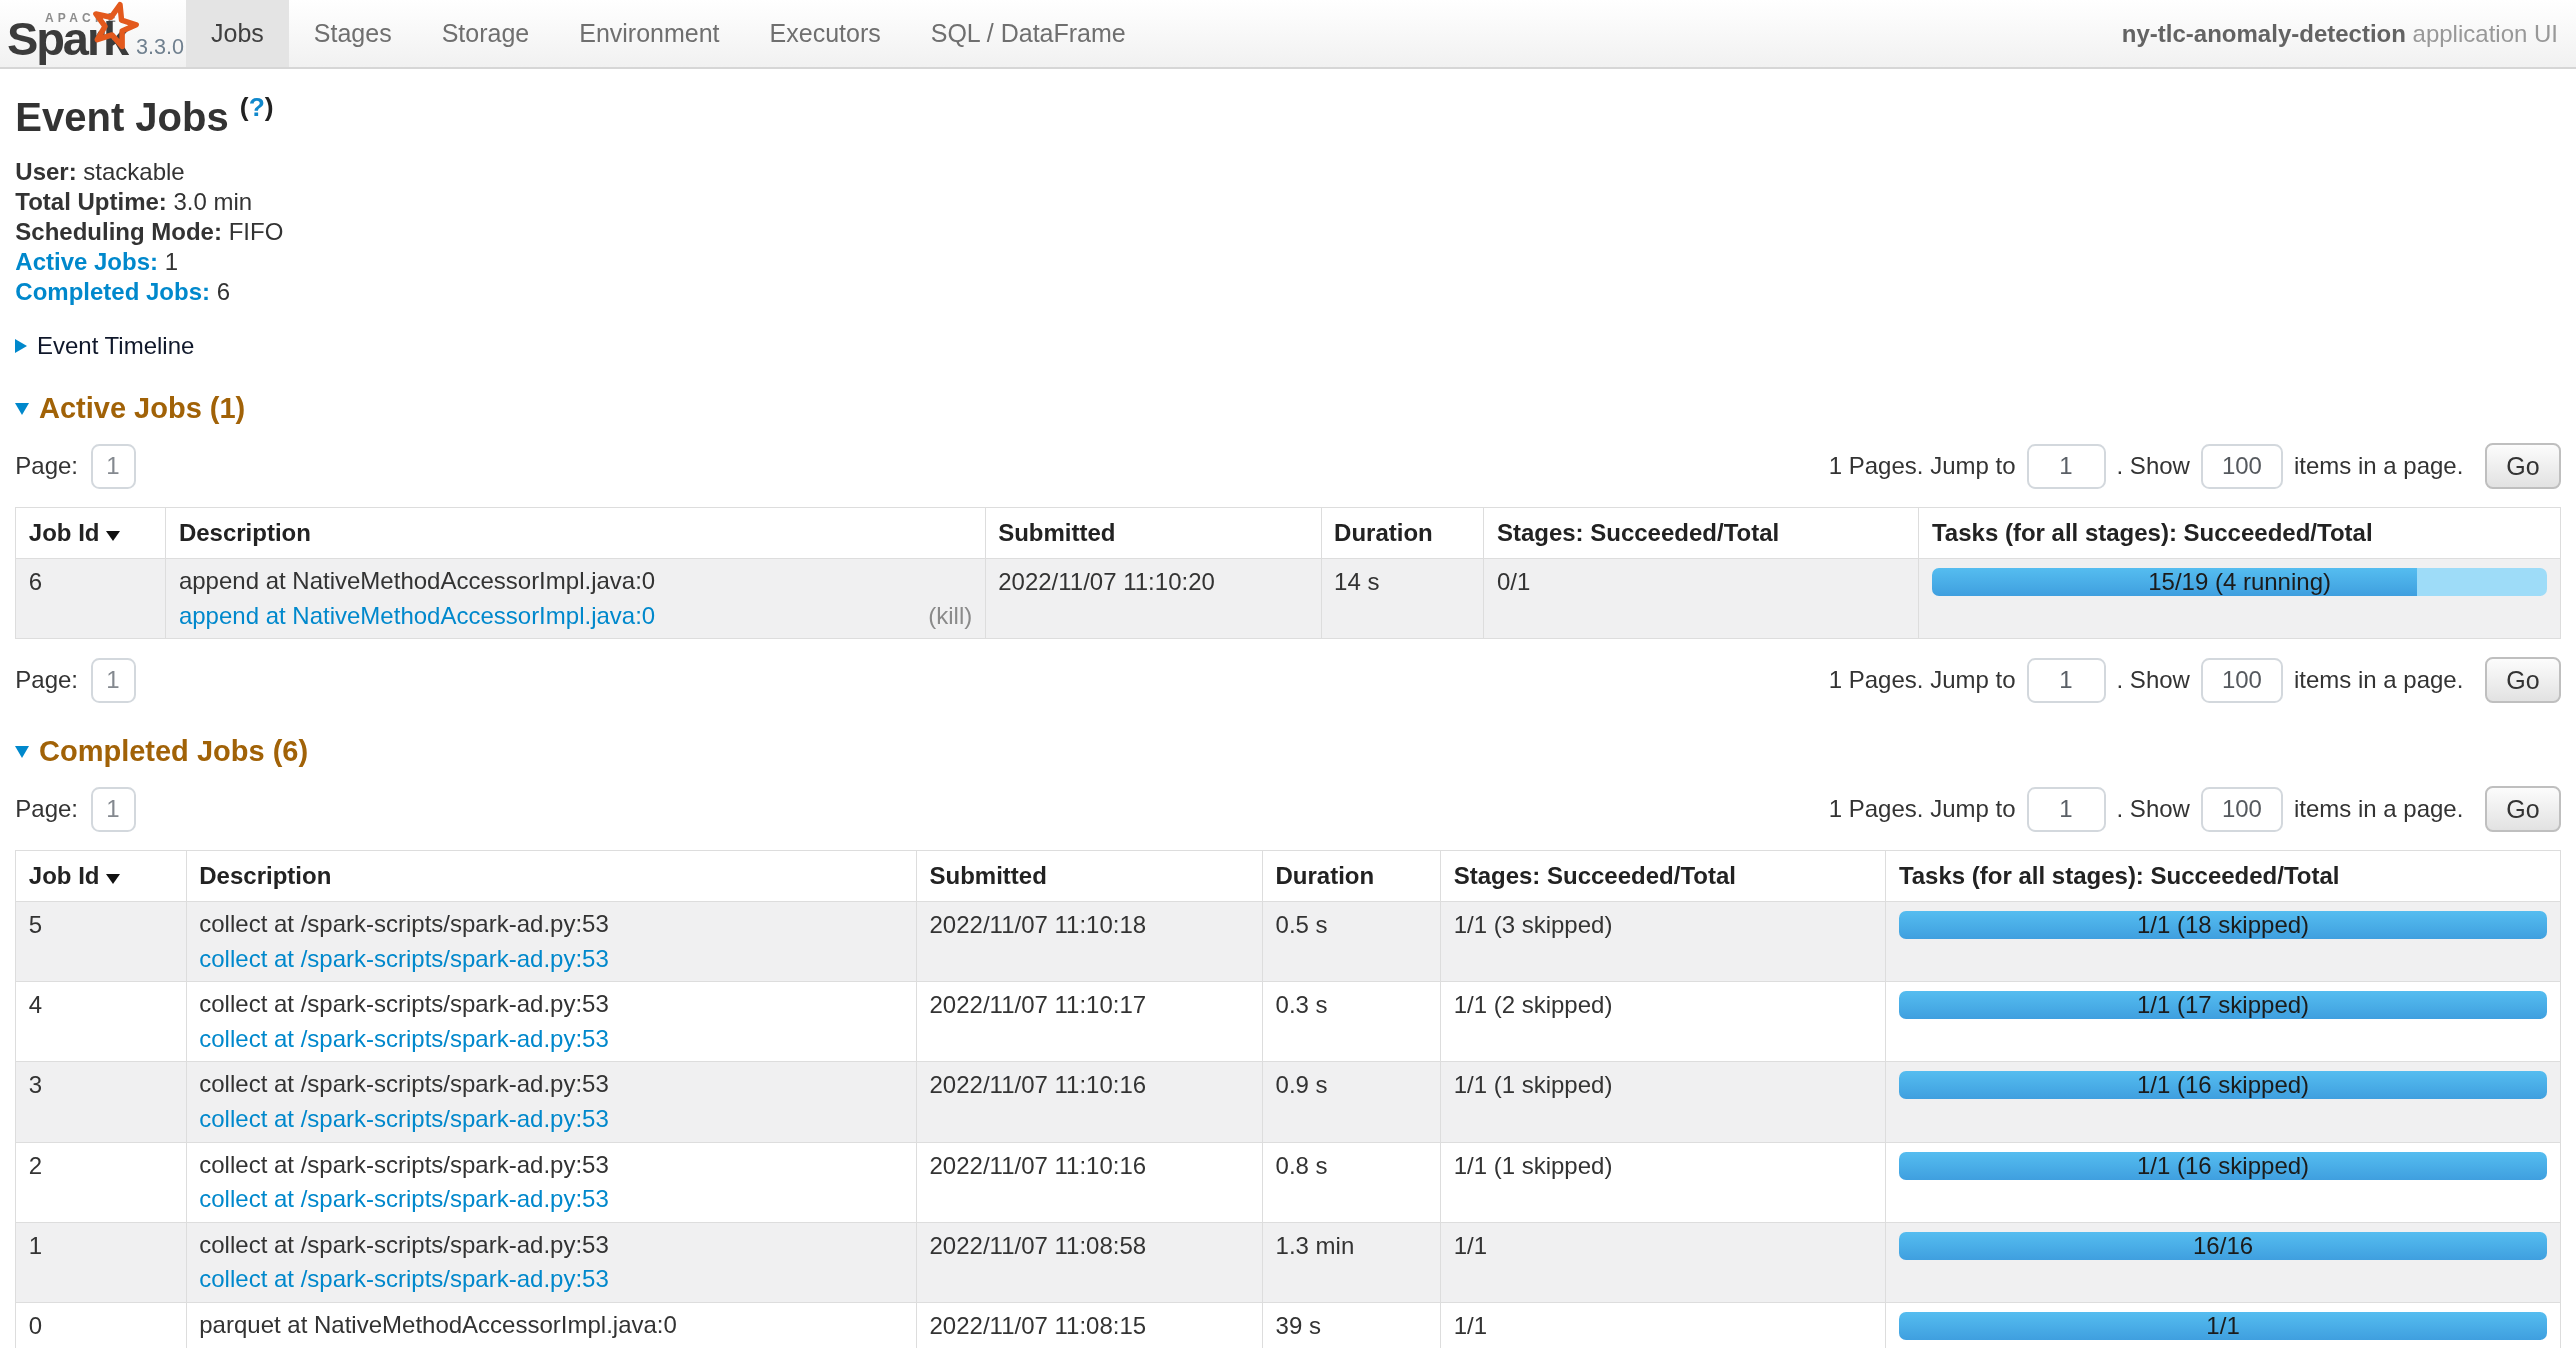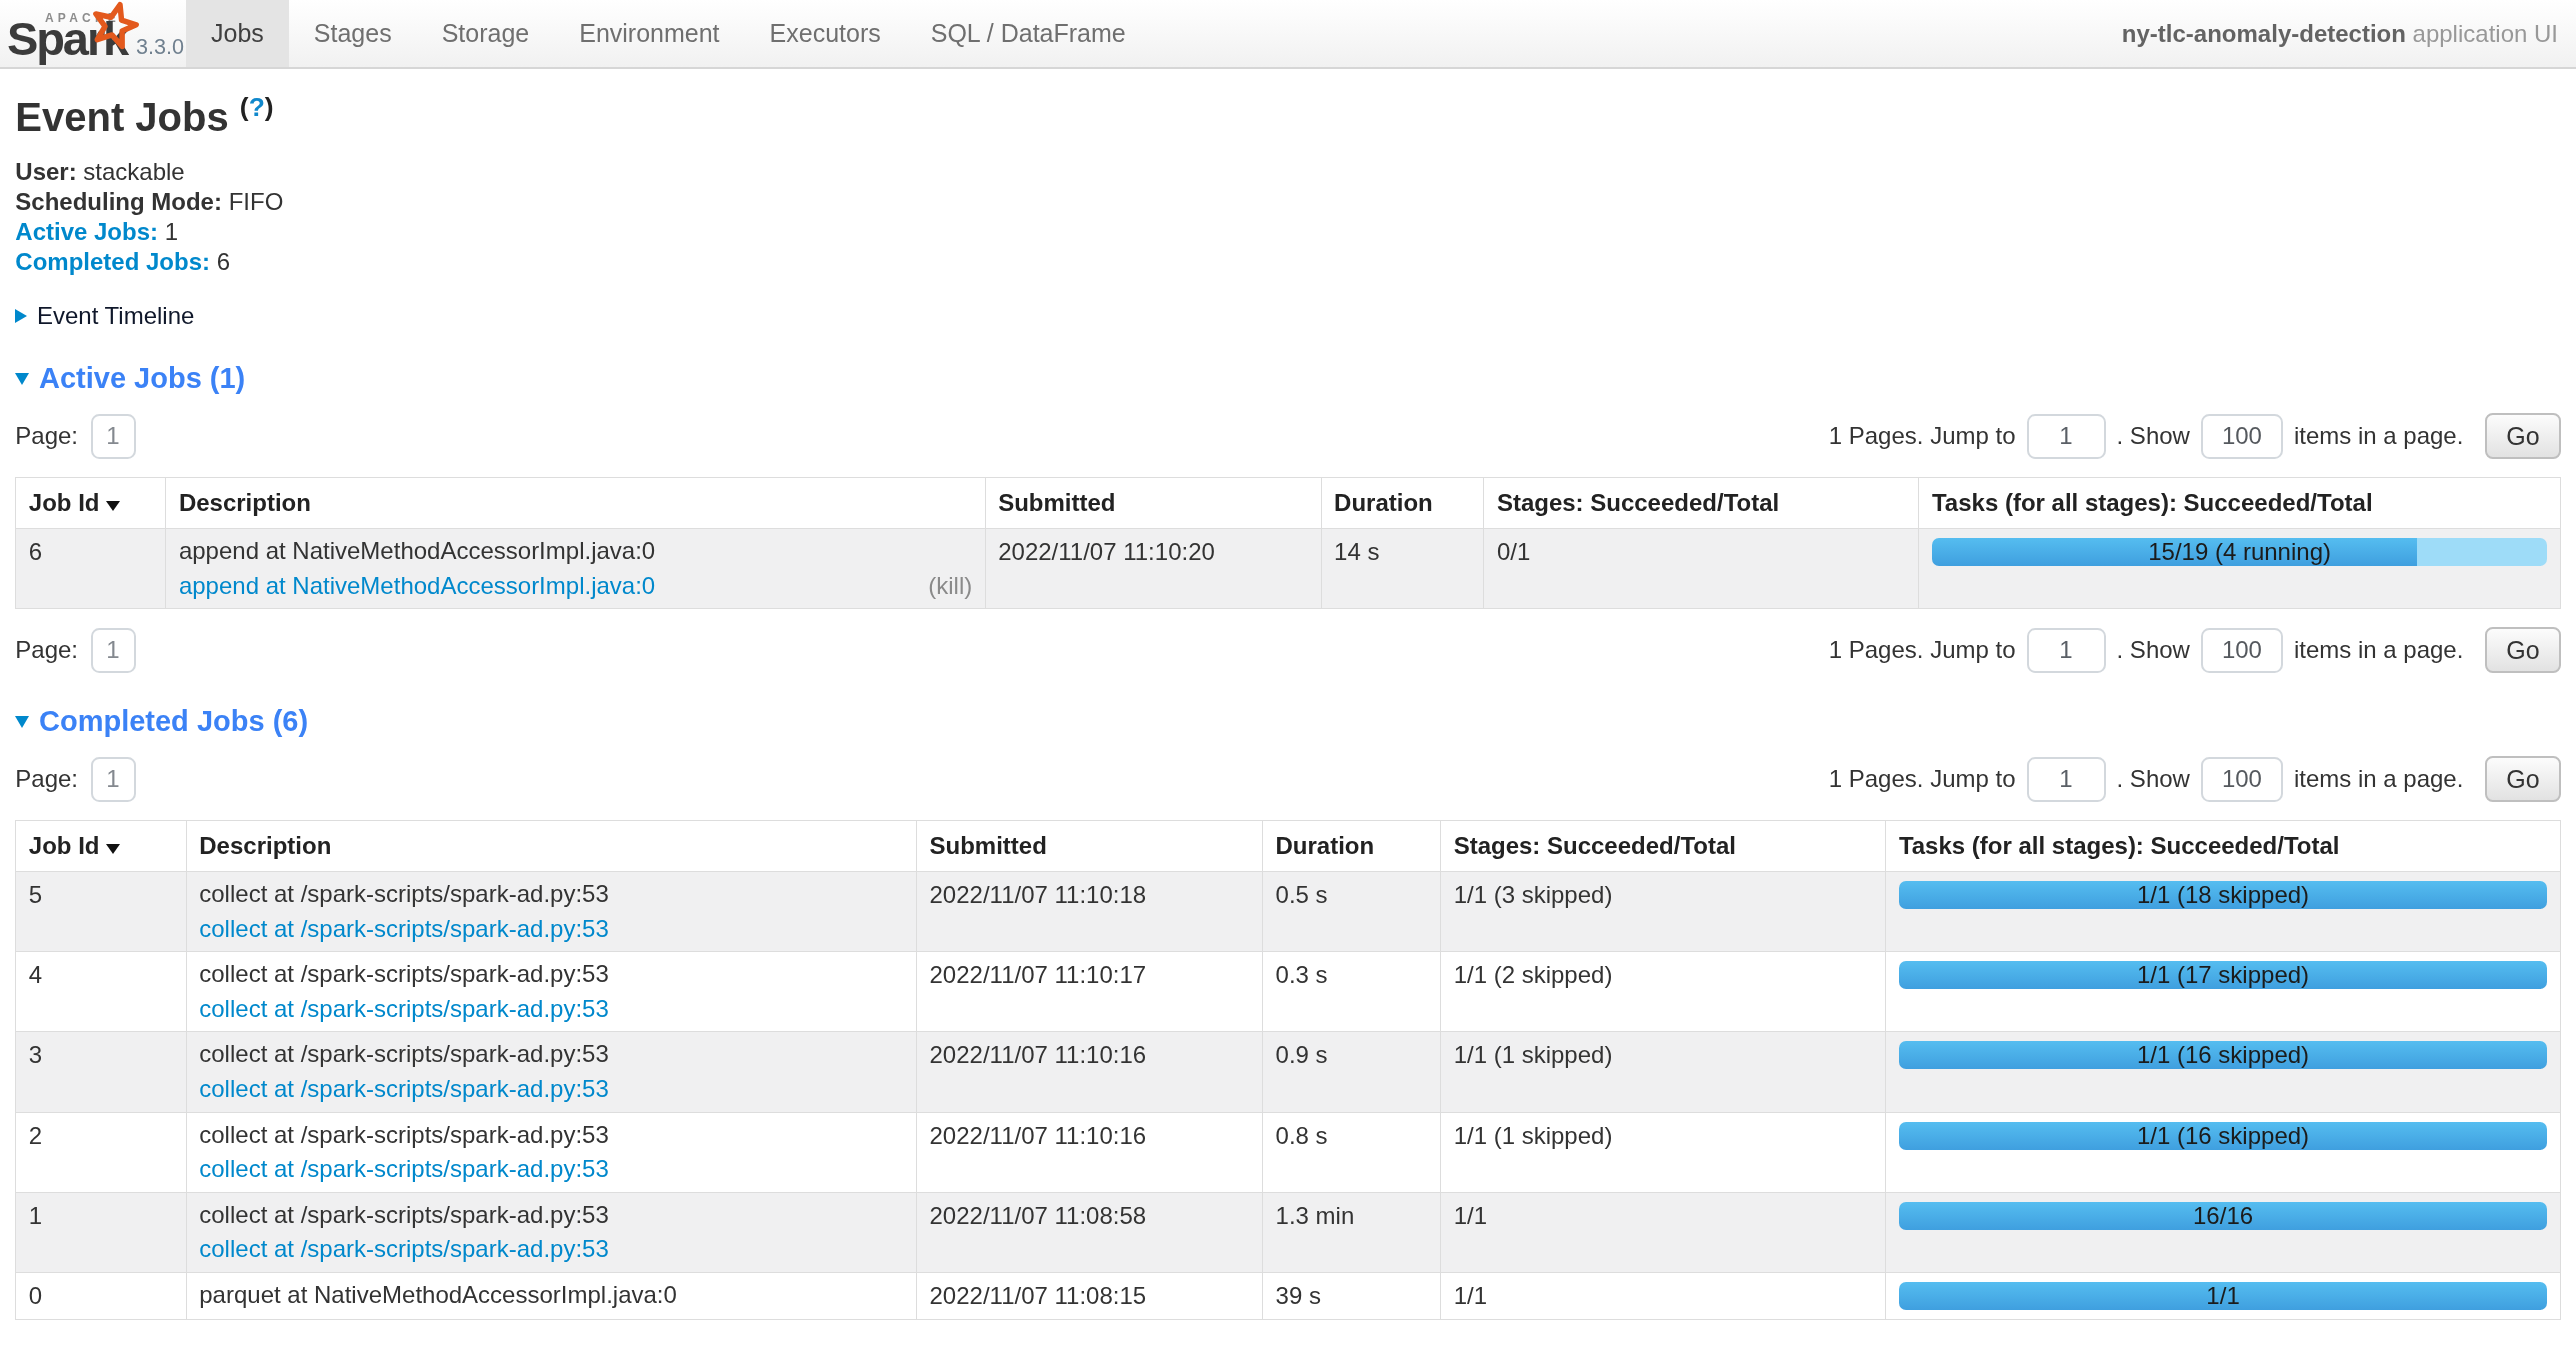--- a/index.html
+++ b/index.html
@@ -62,21 +62,21 @@
     border-top: 7.7px solid transparent; border-bottom: 7.7px solid transparent;
   }
   .timeline-toggle a { color: #0f172a; font-size: 24px; }
 
   h3.section-heading { display: flex; align-items: center; margin: 32px 0 0; }
   .arrow-down {
     width: 0; height: 0; display: inline-block; margin-right: 9.7px;
     border-top: 12.5px solid #0088cc;
     border-left: 7.7px solid transparent; border-right: 7.7px solid transparent;
   }
-  h3.section-heading a { color: #3b82f6; font-size: 29px; font-weight: bold; }
+  h3.section-heading a { color: #a16207; font-size: 29px; font-weight: bold; }
 
   
   .pager { display: flex; justify-content: space-between; align-items: center; margin: 18px 0; }
   .pager-left { display: flex; align-items: center; gap: 12.5px; }
   .pager-right { display: flex; align-items: center; gap: 11px; }
   .pager-text { font-size: 24px; color: #333; }
   .pager input {
     height: 45px; border: 2.1px solid #d3d8dd; border-radius: 8.3px;
     text-align: center; font-size: 24px; font-family: "Liberation Sans", sans-serif;
     color: #84898f; background: #fff; outline: none;
@@ -145,20 +145,21 @@
     </ul>
   <div class="app-title"><b>ny-tlc-anomaly-detection</b><span> application UI</span></div>
 </nav>
 
 <div class="content">
 
   <h1 class="page-title"><span>Event Jobs</span> <span class="sup"><span>(</span><a href="#">?</a><span>)</span></span></h1>
 
   <ul class="summary">
       <li><strong>User:</strong> stackable</li>
+      <li><strong>Total Uptime:</strong> 3.0 min</li>
       <li><strong>Scheduling Mode:</strong> FIFO</li>
       <li><a href="#"><strong>Active Jobs:</strong></a> 1</li>
       <li><a href="#"><strong>Completed Jobs:</strong></a> 6</li>
     </ul>
 
   <div class="timeline-toggle">
     <span class="arrow-right"></span>
     <a href="#">Event Timeline</a>
   </div>
 

